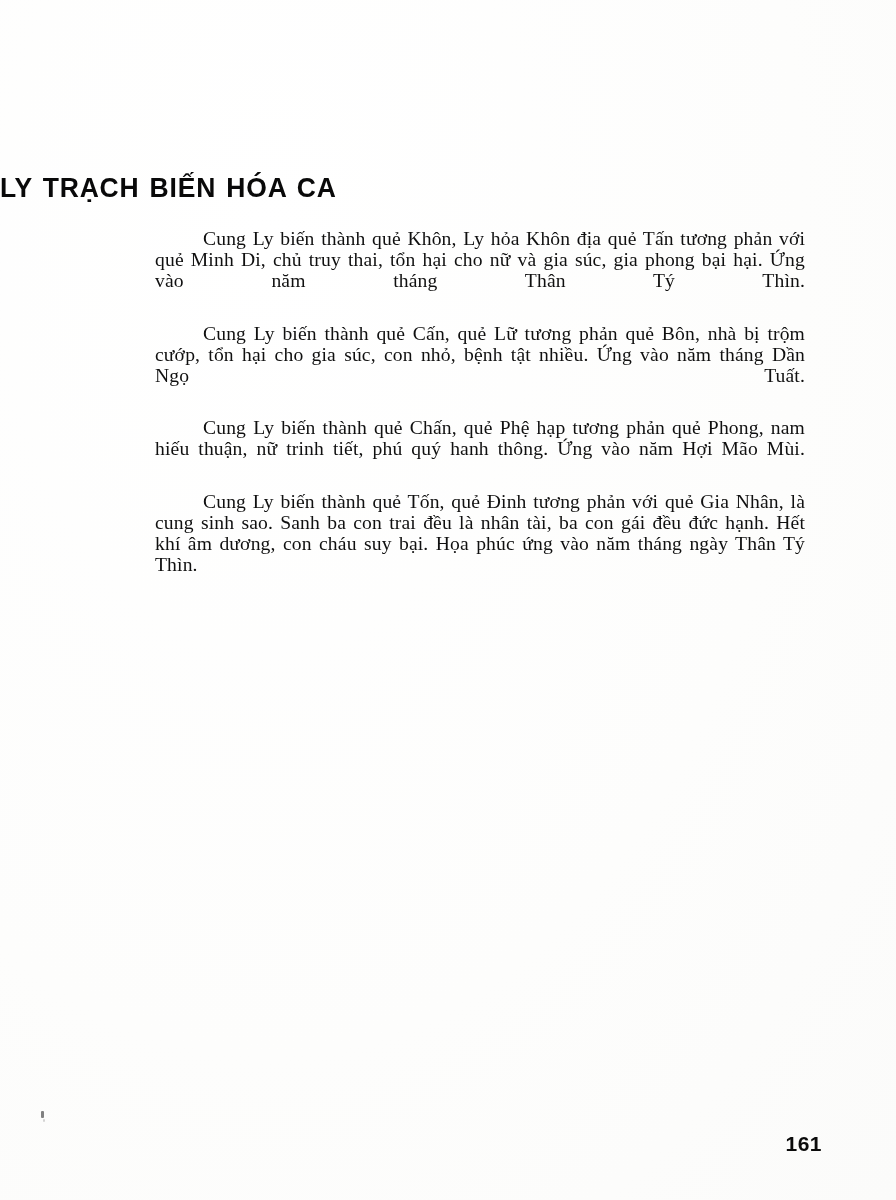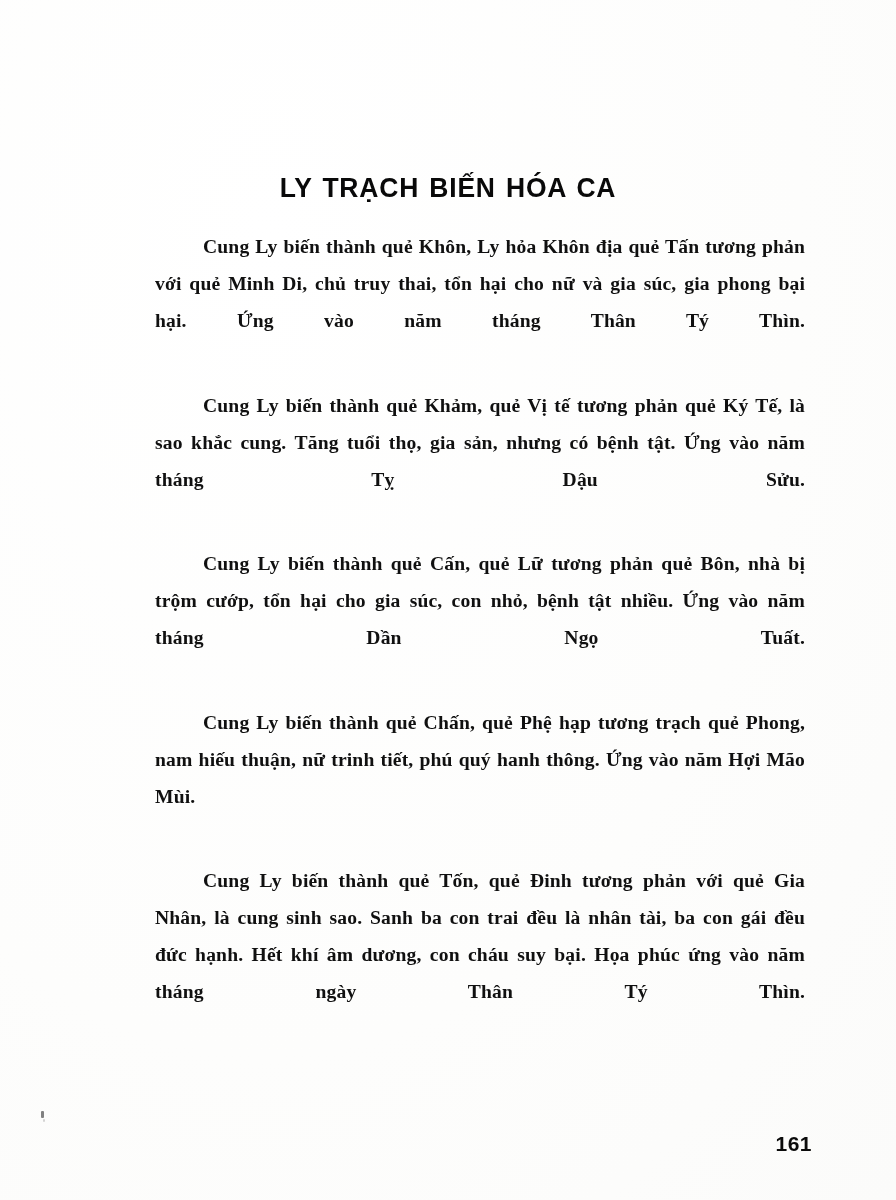--- a/index.html
+++ b/index.html
@@ -22,21 +22,21 @@
     background-image:
       radial-gradient(ellipse at 30% 20%, #ffffff 0%, #fdfdfc 60%, #fbfbfa 100%);
   }
 
   
   .title-block {
     position: absolute;
     left: 0;
     right: 0;
     top: 155px;
-    text-align: center;
+    text-align: left;
   }
   .page-title {
     display: inline-block;
     font-family: "Liberation Sans", "DejaVu Sans", sans-serif;
     font-weight: bold;
     font-size: 26.5px;
     letter-spacing: 0.8px;
     word-spacing: 2px;
     color: #090909;
     white-space: nowrap;
@@ -47,41 +47,41 @@
   .text-column {
     position: absolute;
     left: 155px;
     top: 228px;
     width: 650px;
   }
 
   .para {
     margin: 0 0 10.5px 0;
     font-size: 19.6px;
-    line-height: 37px;
+    line-height: 21px;
     text-align: justify;
     text-justify: inter-word;
     text-indent: 48px;
     word-spacing: 0.6px;
     letter-spacing: 0.15px;
     color: #101010;
-    font-weight: 700;
+    font-weight: 400;
     -webkit-font-smoothing: none;
   }
   
   .para::after {
     content: "";
     display: inline-block;
     width: 100%;
   }
 
   
   .folio {
     position: absolute;
-    right: 84px;
+    right: 74px;
     bottom: 44px;
     font-family: "Liberation Sans", "DejaVu Sans", sans-serif;
     font-weight: bold;
     font-size: 21px;
     letter-spacing: 0.5px;
     color: #0b0b0b;
   }
 
   
   .speck {
@@ -109,23 +109,22 @@
 <body>
 
 <div class="page">
 
   <div class="title-block">
     <h1 class="page-title">LY TRẠCH BIẾN HÓA CA</h1>
   </div>
 
   <div class="text-column">
     <p class="para">Cung Ly biến thành quẻ Khôn, Ly hỏa Khôn địa quẻ Tấn tương phản với quẻ Minh Di, chủ truy thai, tổn hại cho nữ và gia súc, gia phong bại hại. Ứng vào năm tháng Thân Tý Thìn.</p>
-    <p class="para">Cung Ly biến thành quẻ Khảm, quẻ Vị tế tương phản quẻ Ký Tế, là sao khắc cung. Tăng tuổi thọ, gia sản, nhưng có bệnh tật. Ứng vào năm tháng Tỵ Dậu Sửu.</p>
     <p class="para">Cung Ly biến thành quẻ Cấn, quẻ Lữ tương phản quẻ Bôn, nhà bị trộm cướp, tổn hại cho gia súc, con nhỏ, bệnh tật nhiều. Ứng vào năm tháng Dần Ngọ Tuất.</p>
-    <p class="para">Cung Ly biến thành quẻ Chấn, quẻ Phệ hạp tương trạch quẻ Phong, nam hiếu thuận, nữ trinh tiết, phú quý hanh thông. Ứng vào năm Hợi Mão Mùi.</p>
+    <p class="para">Cung Ly biến thành quẻ Chấn, quẻ Phệ hạp tương phản quẻ Phong, nam hiếu thuận, nữ trinh tiết, phú quý hanh thông. Ứng vào năm Hợi Mão Mùi.</p>
     <p class="para">Cung Ly biến thành quẻ Tốn, quẻ Đinh tương phản với quẻ Gia Nhân, là cung sinh sao. Sanh ba con trai đều là nhân tài, ba con gái đều đức hạnh. Hết khí âm dương, con cháu suy bại. Họa phúc ứng vào năm tháng ngày Thân Tý Thìn.</p>
 
   </div>
 
   <div class="speck"></div>
   <div class="speck-2"></div>
 
   <div class="folio">161</div>
 
 </div>

